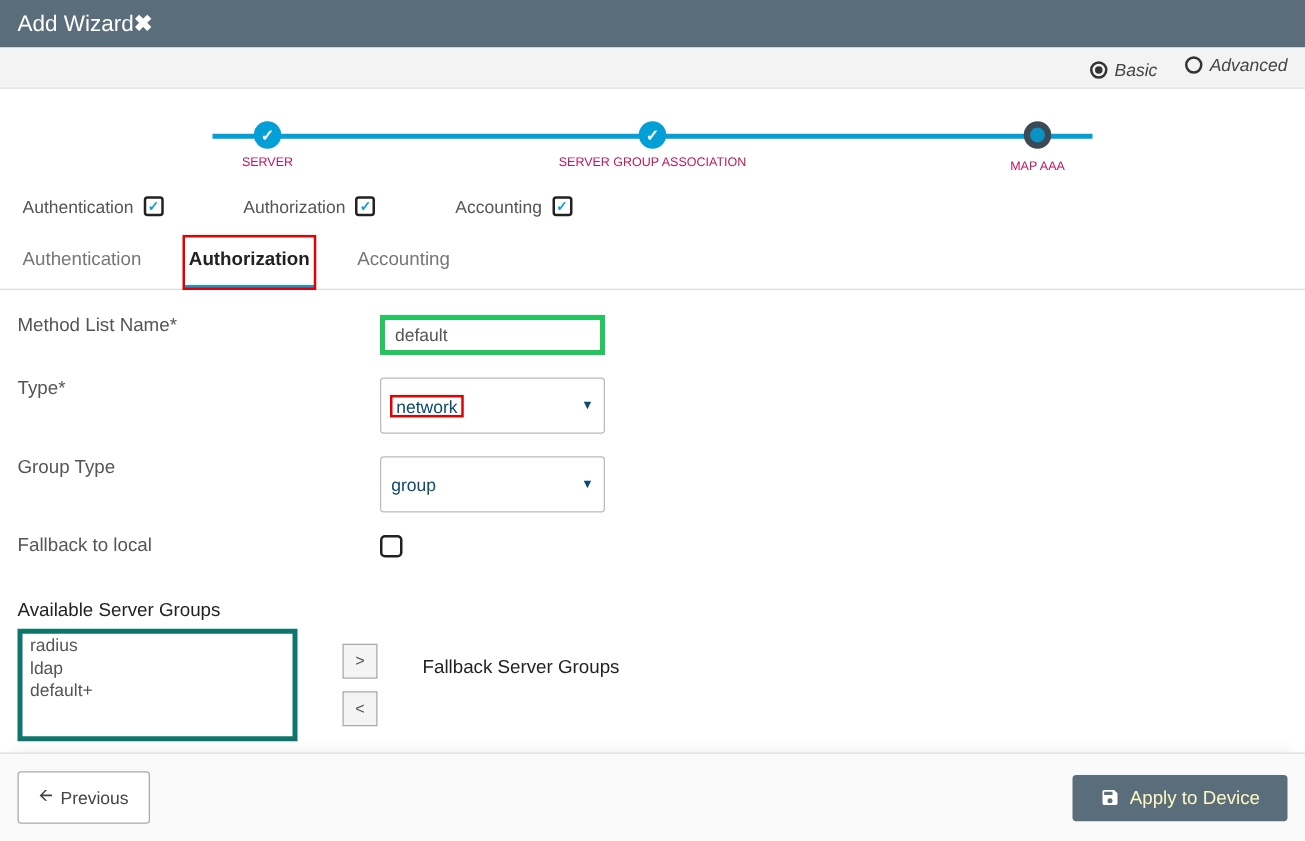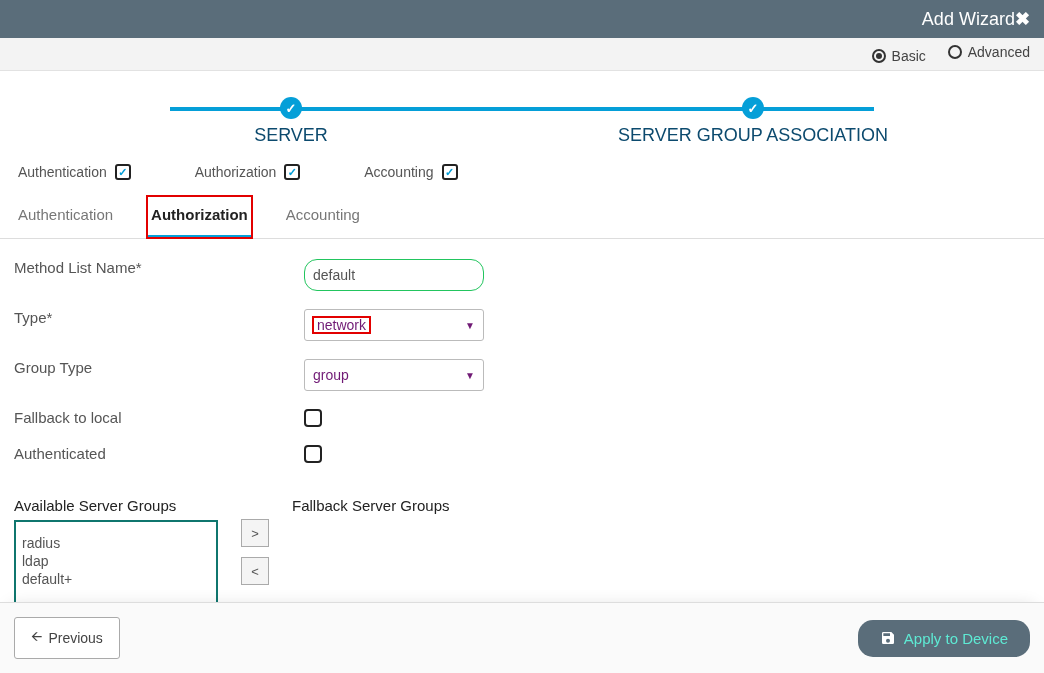--- a/index.html
+++ b/index.html
@@ -13,31 +13,32 @@
     height: 673px;
     position: relative;
   }
   
   .titlebar {
     background: #5a6d7a;
     color: #fff;
     padding: 8px 14px;
     font-size: 18px;
     display: flex;
-    justify-content: flex-end;
+    justify-content: flex-start;
     align-items: center;
   }
   .titlebar .close { font-size: 18px; cursor: pointer; font-weight: bold; }
   
   .mode-strip {
     background: #f3f3f3;
     border-bottom: 1px solid #e2e2e2;
     padding: 6px 14px;
     text-align: right;
     font-size: 14px;
+    font-style: italic;
   }
   .radio {
     display: inline-flex;
     align-items: center;
     margin-left: 18px;
     cursor: pointer;
   }
   .radio .dot {
     width: 14px; height: 14px; border: 2px solid #333; border-radius: 50%;
     margin-right: 6px; display: inline-flex; align-items: center; justify-content: center;
@@ -62,21 +63,21 @@
   .step { text-align: center; flex: 1; }
   .step .circle {
     width: 22px; height: 22px; border-radius: 50%;
     background: #059fd8; display: inline-flex; align-items:center; justify-content:center;
     color:#fff; font-size: 13px; font-weight:bold;
     position: relative; z-index: 2;
   }
   .step.current .circle {
     background: #0a91c6; border: 5px solid #3b4a55; width:22px; height:22px;
   }
-  .step .label { font-size: 18px; margin-top: 6px; color:#0c4a6e; }
+  .step .label { font-size: 10px; margin-top: 6px; color:#be185d; }
   
   .mapaaa-row { padding: 0 18px 16px 18px; }
   .mapaaa-row .item { display:inline-flex; align-items:center; margin-right: 60px; color:#555; }
   .cbox {
     width:16px; height:16px; border:2px solid #222; border-radius:3px;
     display:inline-flex; align-items:center; justify-content:center;
     margin-left:8px; font-size:11px;
   }
   .cbox.chk::after { content:"✓"; color:#059fd8; font-weight:bold; }
   
@@ -96,37 +97,37 @@
     color:#222;
     font-weight: bold;
     border-bottom: 3px solid #059fd8;
   }
   .hl { outline: 2px solid #e20000; outline-offset:-1px; }
   
   .form { padding: 20px 14px 10px 14px; }
   .row { display:flex; align-items: flex-start; margin-bottom: 18px; }
   .row .lab { width: 290px; color:#555; font-size:15px;}
   .txt {
-    width: 180px; height: 32px; border:1px solid #22c55e; border-radius:13px;
+    width: 180px; height: 32px; border:4px solid #22c55e; border-radius:0;
     padding: 0 8px; font-size:14px; color:#555;
   }
   .sel {
-    width: 180px; height: 32px; border:1px solid #bbb; border-radius:3px;
+    width: 180px; height: 45px; border:1px solid #bbb; border-radius:3px;
     padding:0 8px; display:flex; align-items:center; justify-content:space-between;
-    font-size:14px; color:#701a75; cursor:pointer; position:relative;
+    font-size:14px; color:#0c4a6e; cursor:pointer; position:relative;
   }
   .sel .caret { font-size:10px; }
   .sel .val.hl { padding:0 4px; }
   .bigcb { width:18px; height:18px; border:2px solid #222; border-radius:4px; cursor:pointer; }
   
-  .dual { display:flex; align-items:flex-start; gap:23px; padding: 6px 14px 20px 14px; }
+  .dual { display:flex; align-items:center; gap:36px; padding: 6px 14px 20px 14px; }
   .dual .col .hdr { font-size:15px; color:#222; margin-bottom:6px; }
   .listbox {
-    width:204px; height:90px; border:2px solid #0f766e; overflow:auto;
-    padding:12px 6px; font-size:14px; color:#555; background:#fff;
+    width:224px; height:90px; border:4px solid #0f766e; overflow:auto;
+    padding:0 6px; font-size:14px; color:#555; background:#fff;
     
     scrollbar-width: thin;
   }
   .listbox .opt { padding:1px 0; cursor:pointer; }
   .arrows { display:flex; flex-direction:column; gap:10px; margin-top:22px; }
   .arrows button {
     width:28px; height:28px; border:1px solid #aaa; background:#f4f4f4;
     cursor:pointer; font-size:13px; color:#555;
   }
   .assigned-item { display:inline-block; padding:0 4px; }
@@ -136,21 +137,21 @@
     border-top:1px solid #ddd; background:#fafafa;
     padding:14px; display:flex; justify-content:space-between; align-items:center;
     box-shadow: 0 -6px 16px -10px rgba(0,0,0,.15);
   }
   .btn-prev {
     background:#fff; border:1px solid #aaa; border-radius:3px;
     padding:8px 16px; font-size:14px; color:#444; cursor:pointer;
     display:inline-flex; align-items:center; gap:6px;
   }
   .btn-apply {
-    background:#5a6d7a; color:#5eead4; border:none; border-radius:15px;
+    background:#5a6d7a; color:#fef9c3; border:none; border-radius:3px;
     padding:10px 22px; font-size:15px; cursor:pointer;
     display:inline-flex; align-items:center; gap:8px;
   }
   .btn-apply svg { width:16px; height:16px; fill:#fff; }
 </style>
 </head>
 <body>
 
 <div class="titlebar">
   <span>Add Wizard</span>
@@ -172,20 +173,24 @@
   <div class="track"></div>
   <div class="steps">
     <div class="step">
       <div class="circle">✓</div>
       <div class="label">SERVER</div>
     </div>
     <div class="step">
       <div class="circle">✓</div>
       <div class="label">SERVER GROUP ASSOCIATION</div>
     </div>
+    <div class="step current">
+      <div class="circle"></div>
+      <div class="label">MAP AAA</div>
+    </div>
   </div>
 </div>
 
 <div class="mapaaa-row">
   <span class="item">
     <span>Authentication</span>
     <span class="cbox chk"></span>
   </span>
   <span class="item">
     <span>Authorization</span>
@@ -224,24 +229,20 @@
       <span class="val">group</span>
       <span class="caret">▼</span>
     </div>
   </div>
 
   <div class="row">
     <div class="lab">Fallback to local</div>
     <div class="bigcb"></div>
   </div>
 
-  <div class="row">
-    <div class="lab">Authenticated</div>
-    <div class="bigcb"></div>
-  </div>
 </div>
 
 <div class="dual">
   <div class="col">
     <div class="hdr">Available Server Groups</div>
     <div class="listbox">
       <div class="opt">radius</div>
       <div class="opt">ldap</div>
       <div class="opt">default+</div>
     </div>

